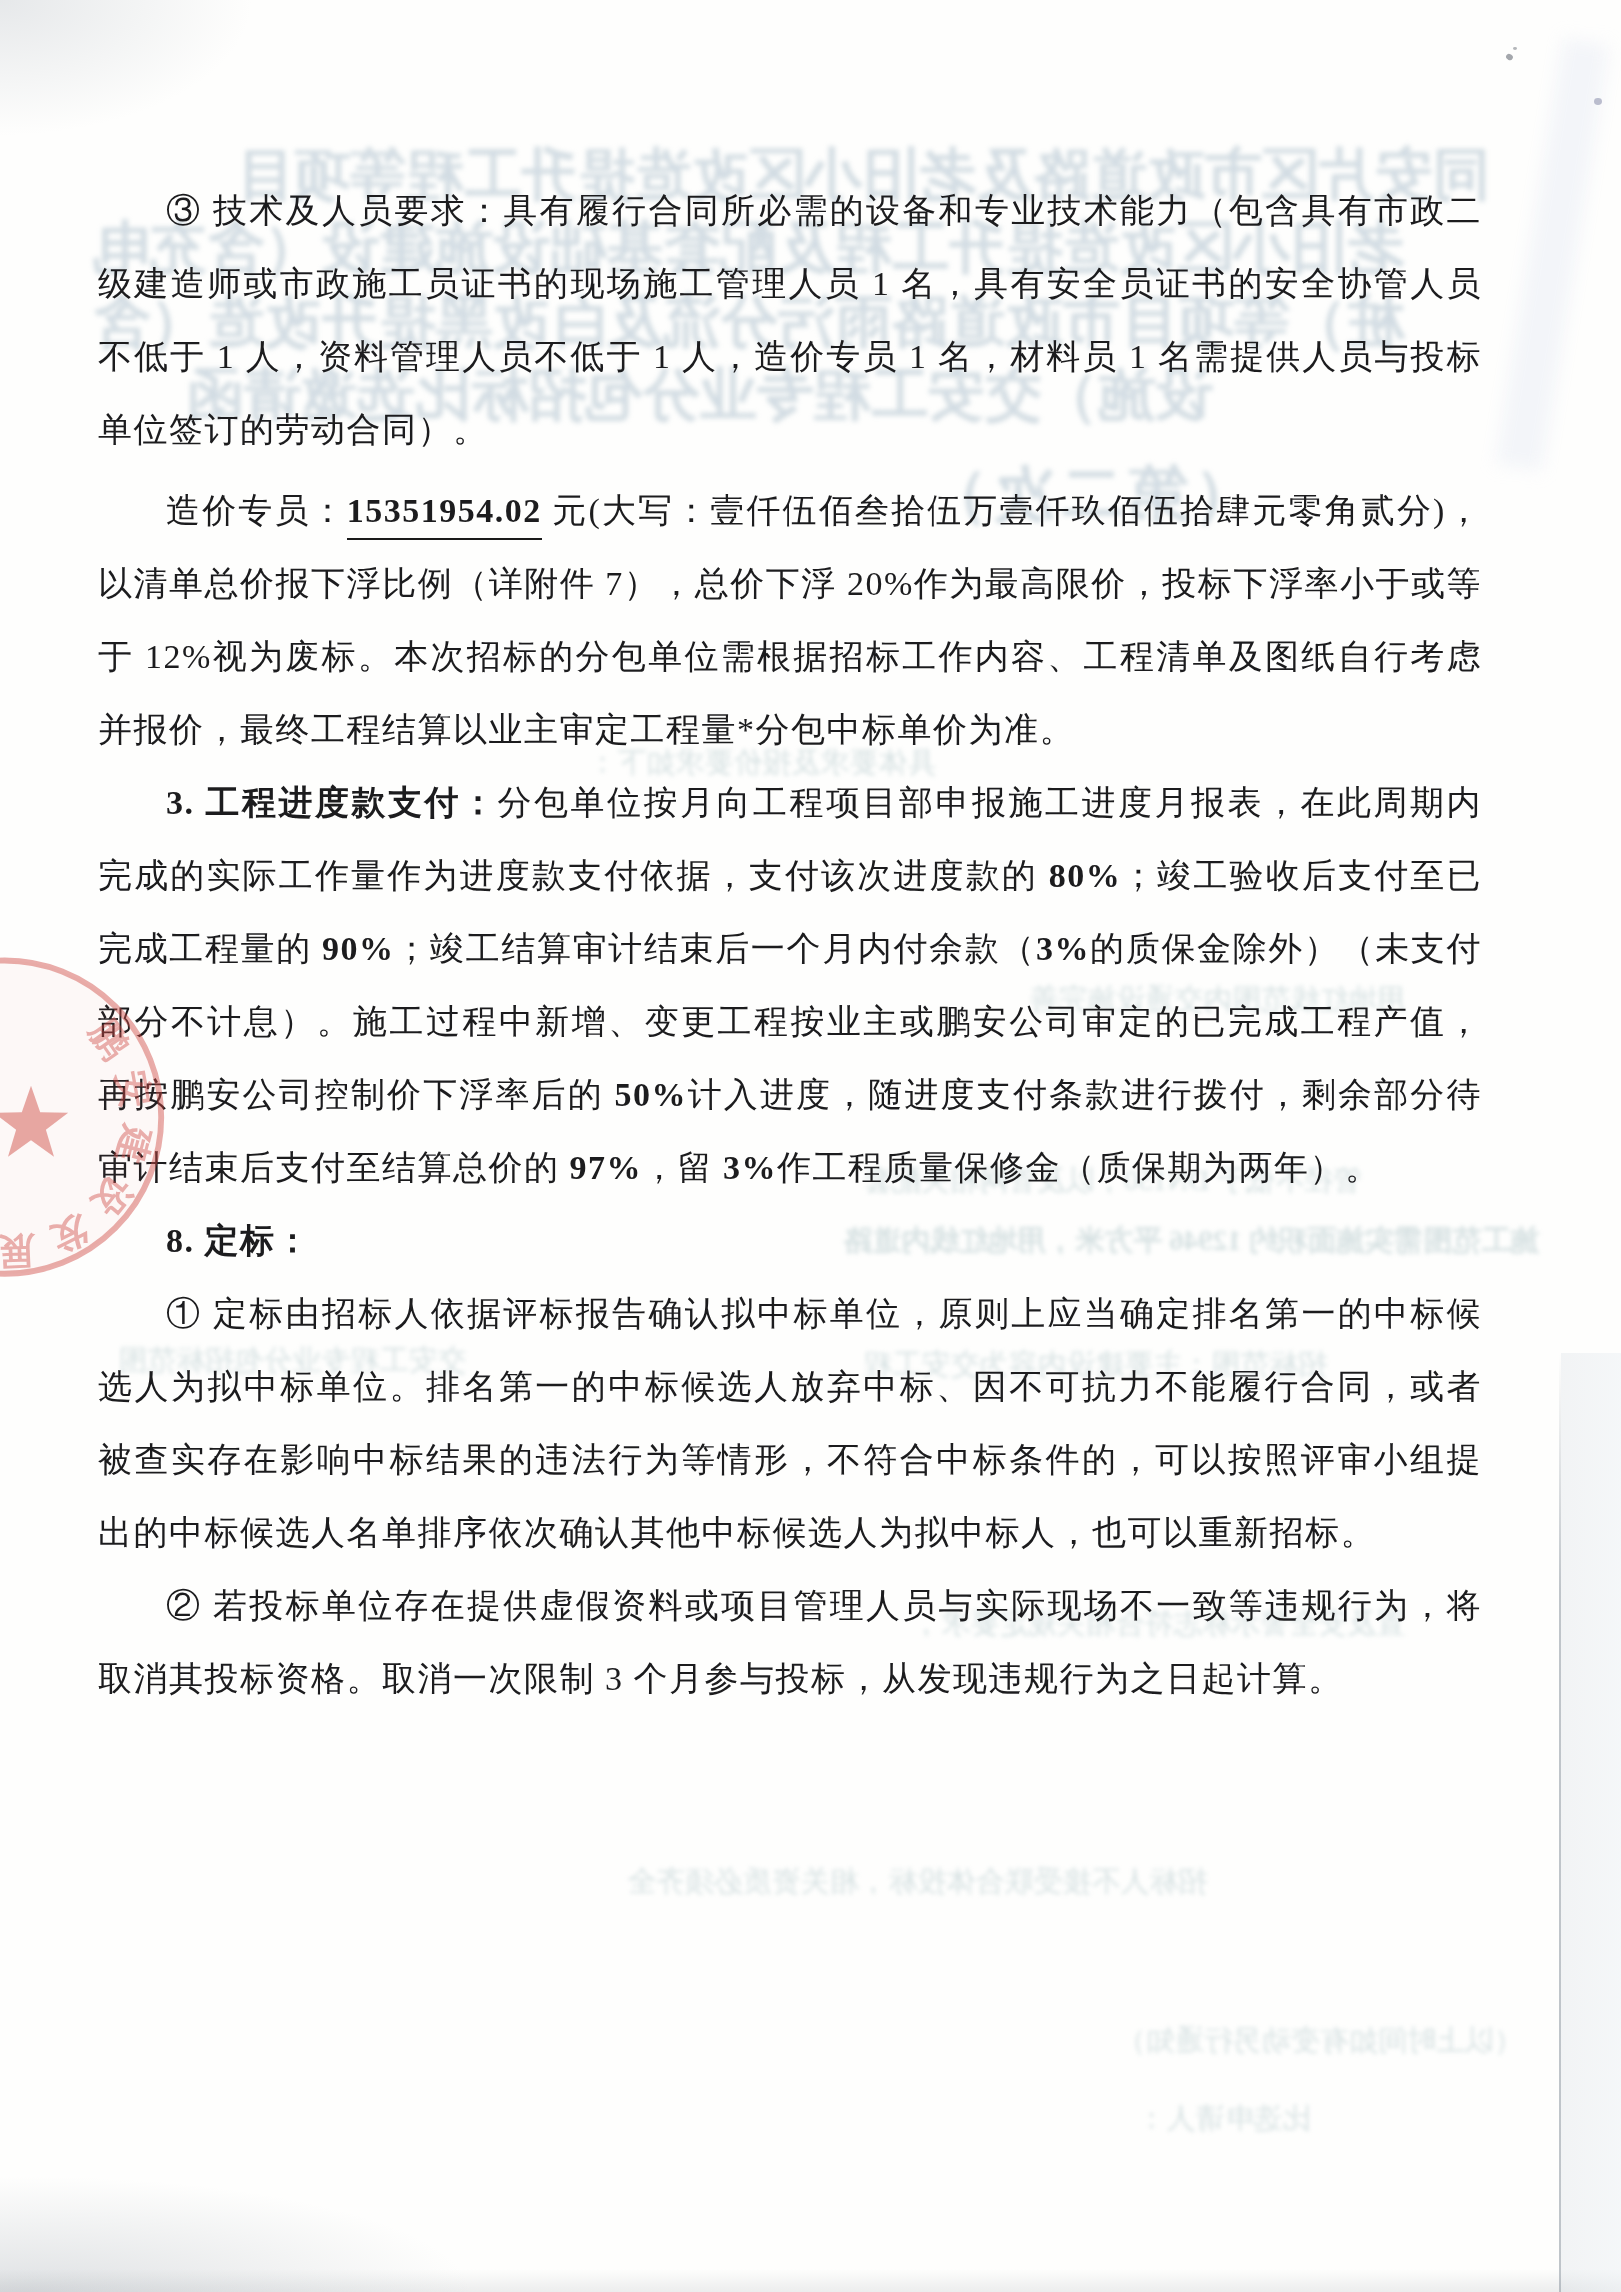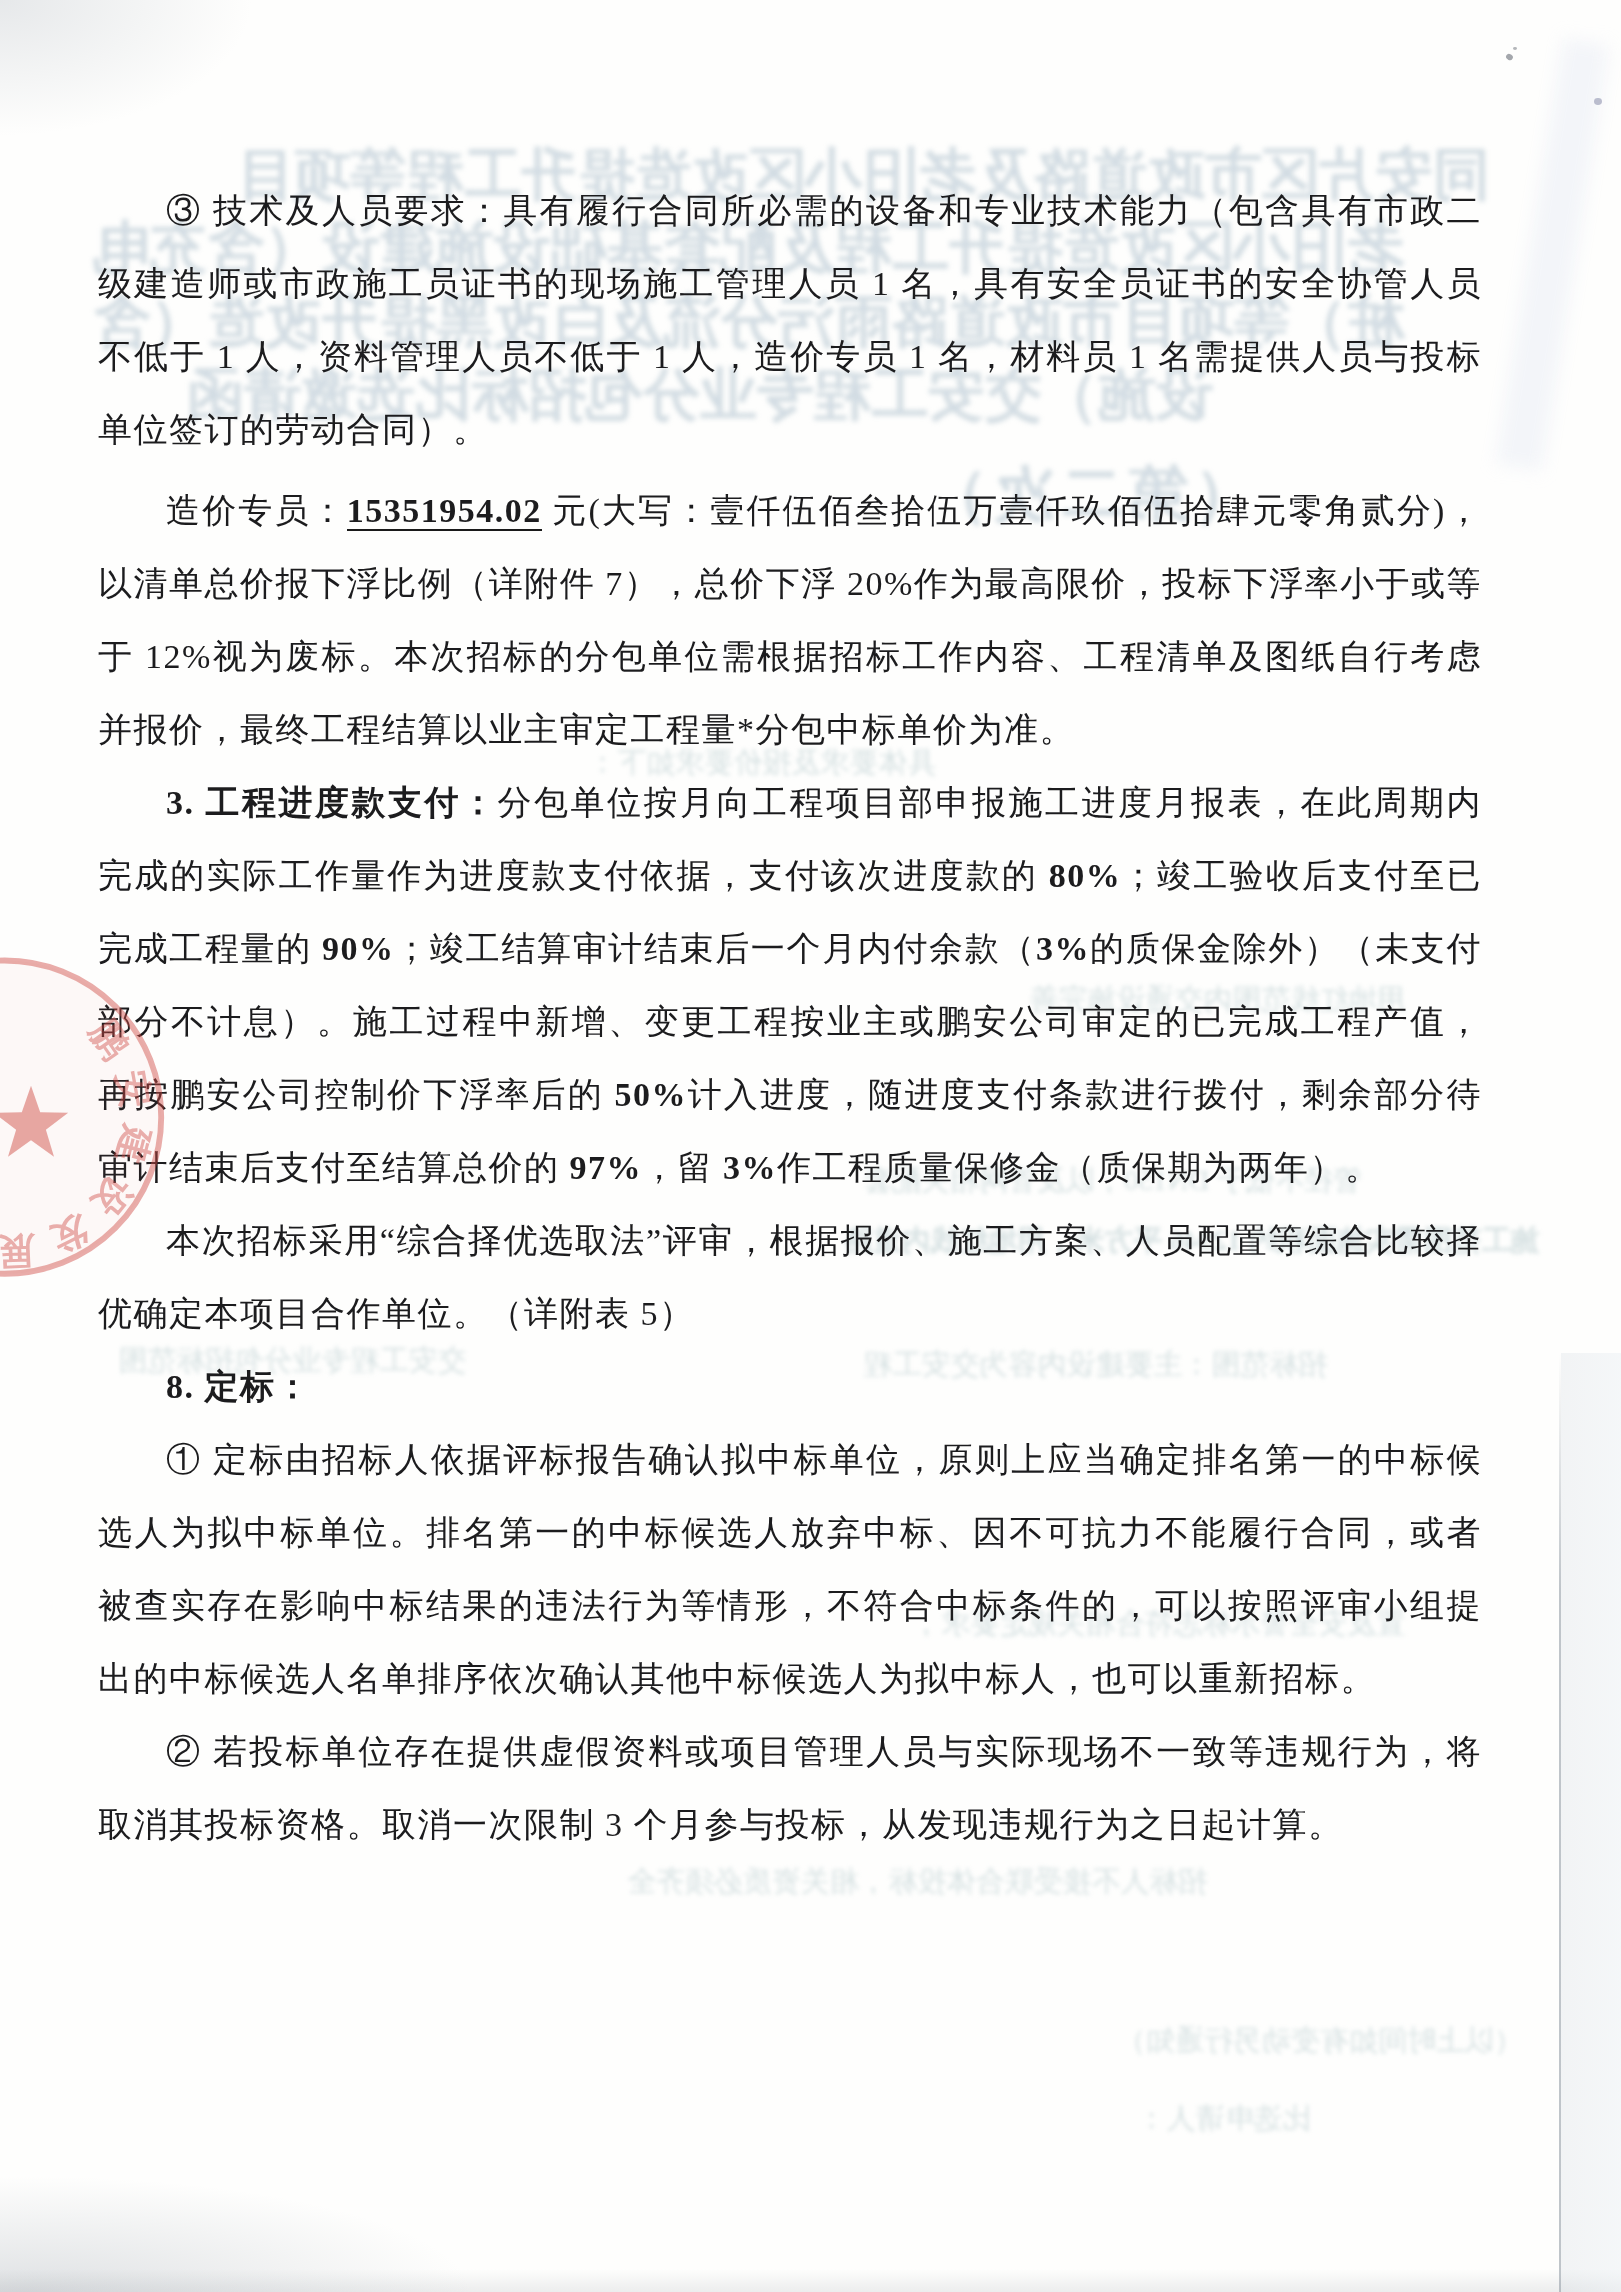--- a/index.html
+++ b/index.html
@@ -54,21 +54,21 @@
   
   .stamp{position:absolute;left:-155px;top:939px;z-index:4;opacity:0.9;filter:blur(0.6px);}
 
   
   .content{position:absolute;left:98px;top:174px;width:1384px;z-index:3;
     font-size:34px;line-height:73px;color:#1c1c1e;
     text-align:justify;letter-spacing:1.5px;}
   .content p{margin:0;text-indent:2em;}
   .content p.gap{margin-top:7.8px;}
   .content .b{font-weight:bold;}
-  .content .u{border-bottom:2.9px solid #1a1a1a;padding-bottom:0;}
+  .content .u{border-bottom:2.9px solid #1a1a1a;padding-bottom:9px;}
 </style>
 </head>
 <body>
 
 <div class="page">
 
   <div class="shade-top-left"></div>
   <div class="shade-bottom-left"></div>
   <div class="shade-bottom"></div>
   <div class="edge-right-area"></div>
@@ -103,20 +103,19 @@
     <path d="M 190 150 l 9.4 27.1 l 28.6 0.5 l -22.8 17.3 l 8.3 27.5 l -23.5 -16.9 l -23.5 16.9 l 8.3 -27.5 l -22.8 -17.3 l 28.6 -0.5 Z" fill="rgba(207,72,66,0.52)"></path>
     <text font-size="38" font-weight="bold" fill="rgba(207,72,66,0.48)" letter-spacing="14" font-family="Liberation Serif, DejaVu Serif, serif">
       <textPath href="#arcPath" startOffset="12%">鹏安建设发展有限公司</textPath>
     </text>
   </svg>
 
   <div class="content">
     <p><span>③  技术及人员要求：具有履行合同所必需的设备和专业技术能力（包含具有市政二级建造师或市政施工员证书的现场施工管理人员 1 名，具有安全员证书的安全协管人员不低于 1 人，资料管理人员不低于 1 人，造价专员 1 名，材料员 1 名需提供人员与投标单位签订的劳动合同）。</span></p>
     <p class="gap"><span>造价专员：</span><span class="b u">15351954.02</span><span> 元(大写：壹仟伍佰叁拾伍万壹仟玖佰伍拾肆元零角贰分)，以清单总价报下浮比例（详附件 7），总价下浮 20%作为最高限价，投标下浮率小于或等于 12%视为废标。本次招标的分包单位需根据招标工作内容、工程清单及图纸自行考虑并报价，最终工程结算以业主审定工程量*分包中标单价为准。</span></p>
     <p><span class="b">3. 工程进度款支付：</span><span>分包单位按月向工程项目部申报施工进度月报表，在此周期内完成的实际工作量作为进度款支付依据，支付该次进度款的 </span><span class="b">80%</span><span>；竣工验收后支付至已完成工程量的 </span><span class="b">90%</span><span>；竣工结算审计结束后一个月内付余款（</span><span class="b">3%</span><span>的质保金除外）（未支付部分不计息）。施工过程中新增、变更工程按业主或鹏安公司审定的已完成工程产值，再按鹏安公司控制价下浮率后的 </span><span class="b">50%</span><span>计入进度，随进度支付条款进行拨付，剩余部分待审计结束后支付至结算总价的 </span><span class="b">97%</span><span>，留 </span><span class="b">3%</span><span>作工程质量保修金（质保期为两年）。</span></p>
-    <p><span>本次招标采用“综合择优选取法”评审，根据报价、施工方案、人员配置等综合比较择优确定本项目合作单位。（详附表 5）</span></p>
     <p><span class="b">8. 定标：</span></p>
     <p><span>①  定标由招标人依据评标报告确认拟中标单位，原则上应当确定排名第一的中标候选人为拟中标单位。排名第一的中标候选人放弃中标、因不可抗力不能履行合同，或者被查实存在影响中标结果的违法行为等情形，不符合中标条件的，可以按照评审小组提出的中标候选人名单排序依次确认其他中标候选人为拟中标人，也可以重新招标。</span></p>
     <p><span>②  若投标单位存在提供虚假资料或项目管理人员与实际现场不一致等违规行为，将取消其投标资格。取消一次限制 3 个月参与投标，从发现违规行为之日起计算。</span></p>
   </div>
 
 </div>
 
 
 </body></html>

